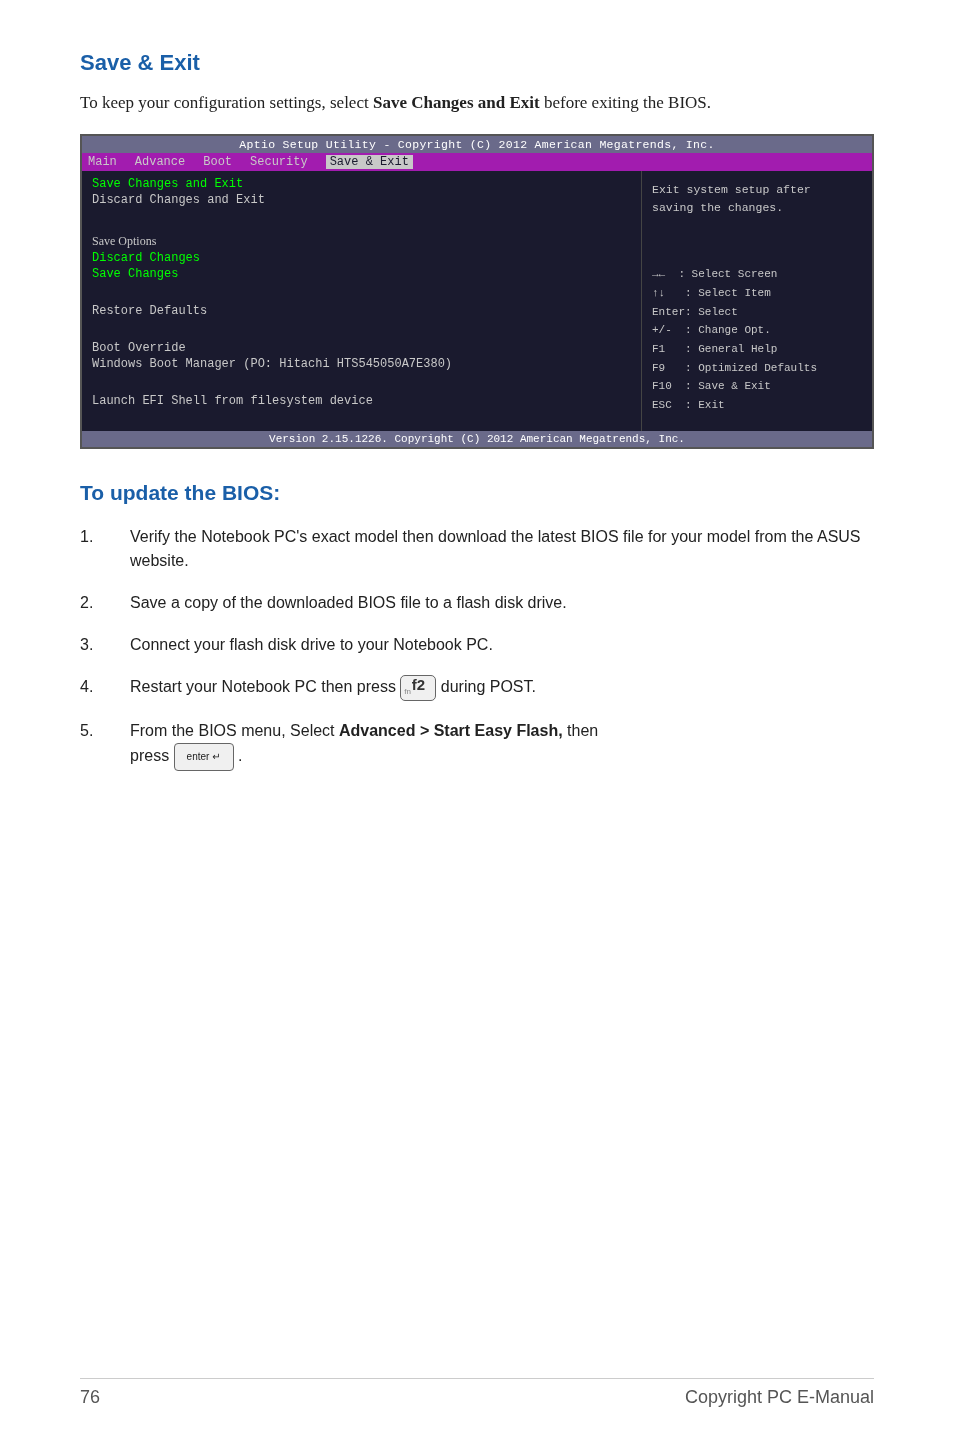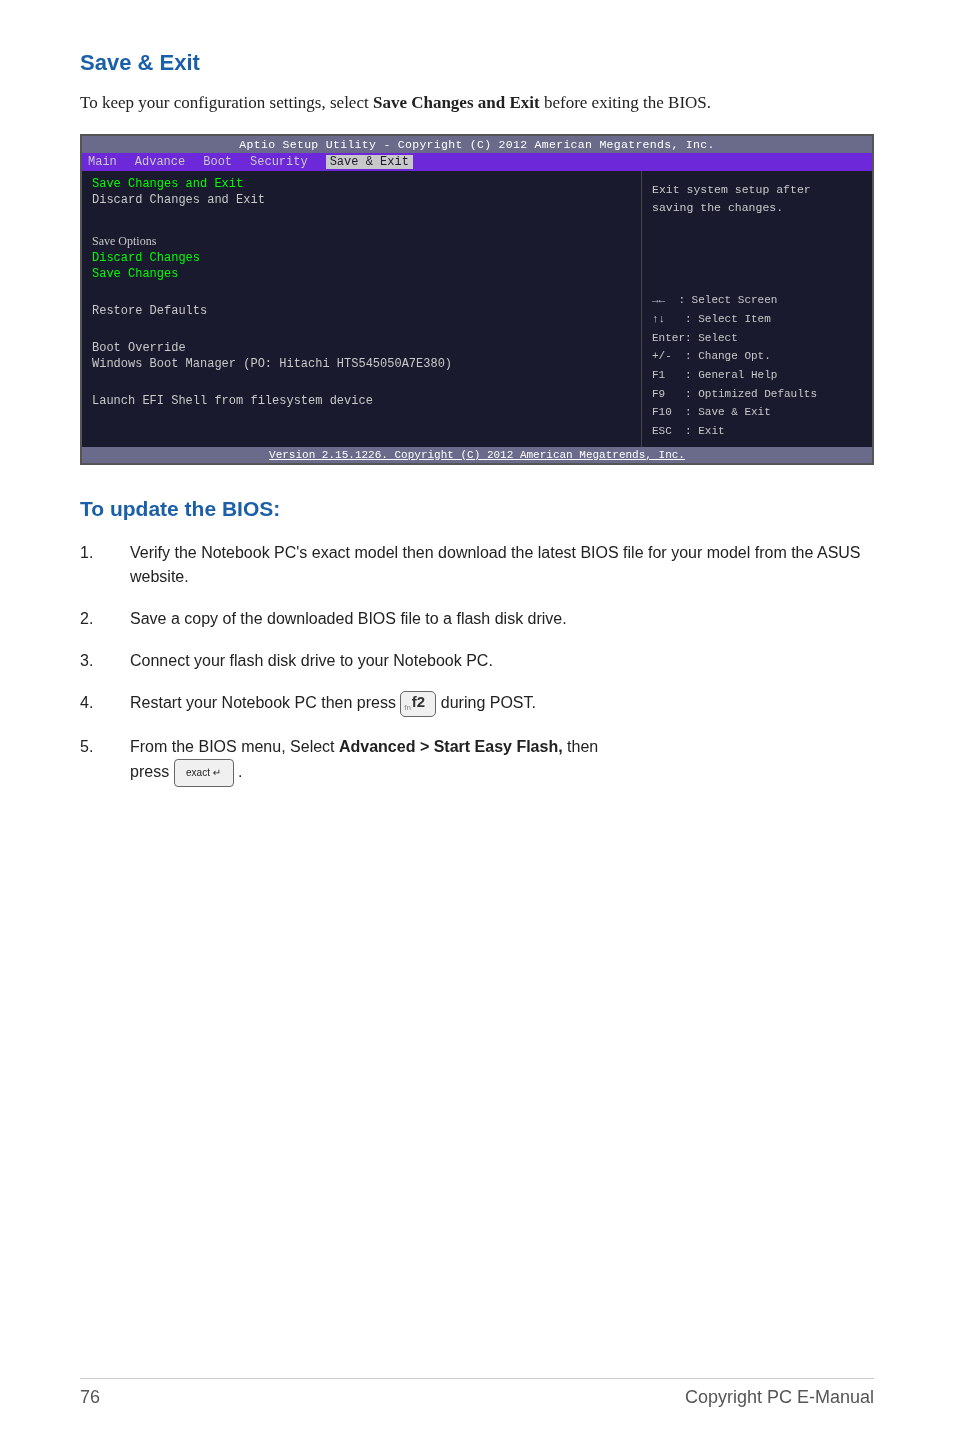--- a/index.html
+++ b/index.html
@@ -49,21 +49,21 @@
     .bios-title-bar {
       background: #6a6a8a;
       color: #ffffff;
       text-align: center;
       padding: 2px 6px;
       font-size: 11.5px;
       letter-spacing: 0.3px;
     }
 
     .bios-menu-bar {
-      background: #6d28d9;
+      background: #a21caf;
       color: #c8c8c8;
       padding: 2px 6px;
       display: flex;
       gap: 18px;
       font-size: 12px;
     }
 
     .bios-menu-bar .active-tab {
       background: #c8c8c8;
       color: #1a1a2e;
@@ -115,33 +115,32 @@
     }
 
     .bios-help-text {
       color: #c8c8c8;
       font-size: 11.5px;
       line-height: 1.6;
       margin-top: 4px;
     }
 
     .bios-keys {
-      margin-top: 74px;
+      margin-top: 48px;
       font-size: 11px;
       color: #c8c8c8;
       line-height: 1.7;
     }
 
     .bios-footer {
       background: #6a6a8a;
       color: #ffffff;
       text-align: center;
       padding: 2px 6px;
       font-size: 11px;
-      text-decoration: underline;
     }
 
     
     .update-title {
       color: #1a5fa8;
       font-size: 21px;
       font-weight: bold;
       font-family: Arial, sans-serif;
       margin-bottom: 20px;
       margin-top: 8px;
@@ -320,21 +319,21 @@
         during POST.
       </span>
     </li>
 
     <li>
       <span class="step-number">5.</span>
       <span class="step-content">
         From the BIOS menu, Select <strong>Advanced &gt; Start Easy Flash,</strong> then<br>
         press
         <span class="key-enter">
-          <span style="font-size:10px;">exact ↵</span>
+          <span style="font-size:10px;">enter ↵</span>
         </span>
         .
       </span>
     </li>
 
   </ol>
 </div>
 
 <div class="page-footer">
   <span>76</span>

